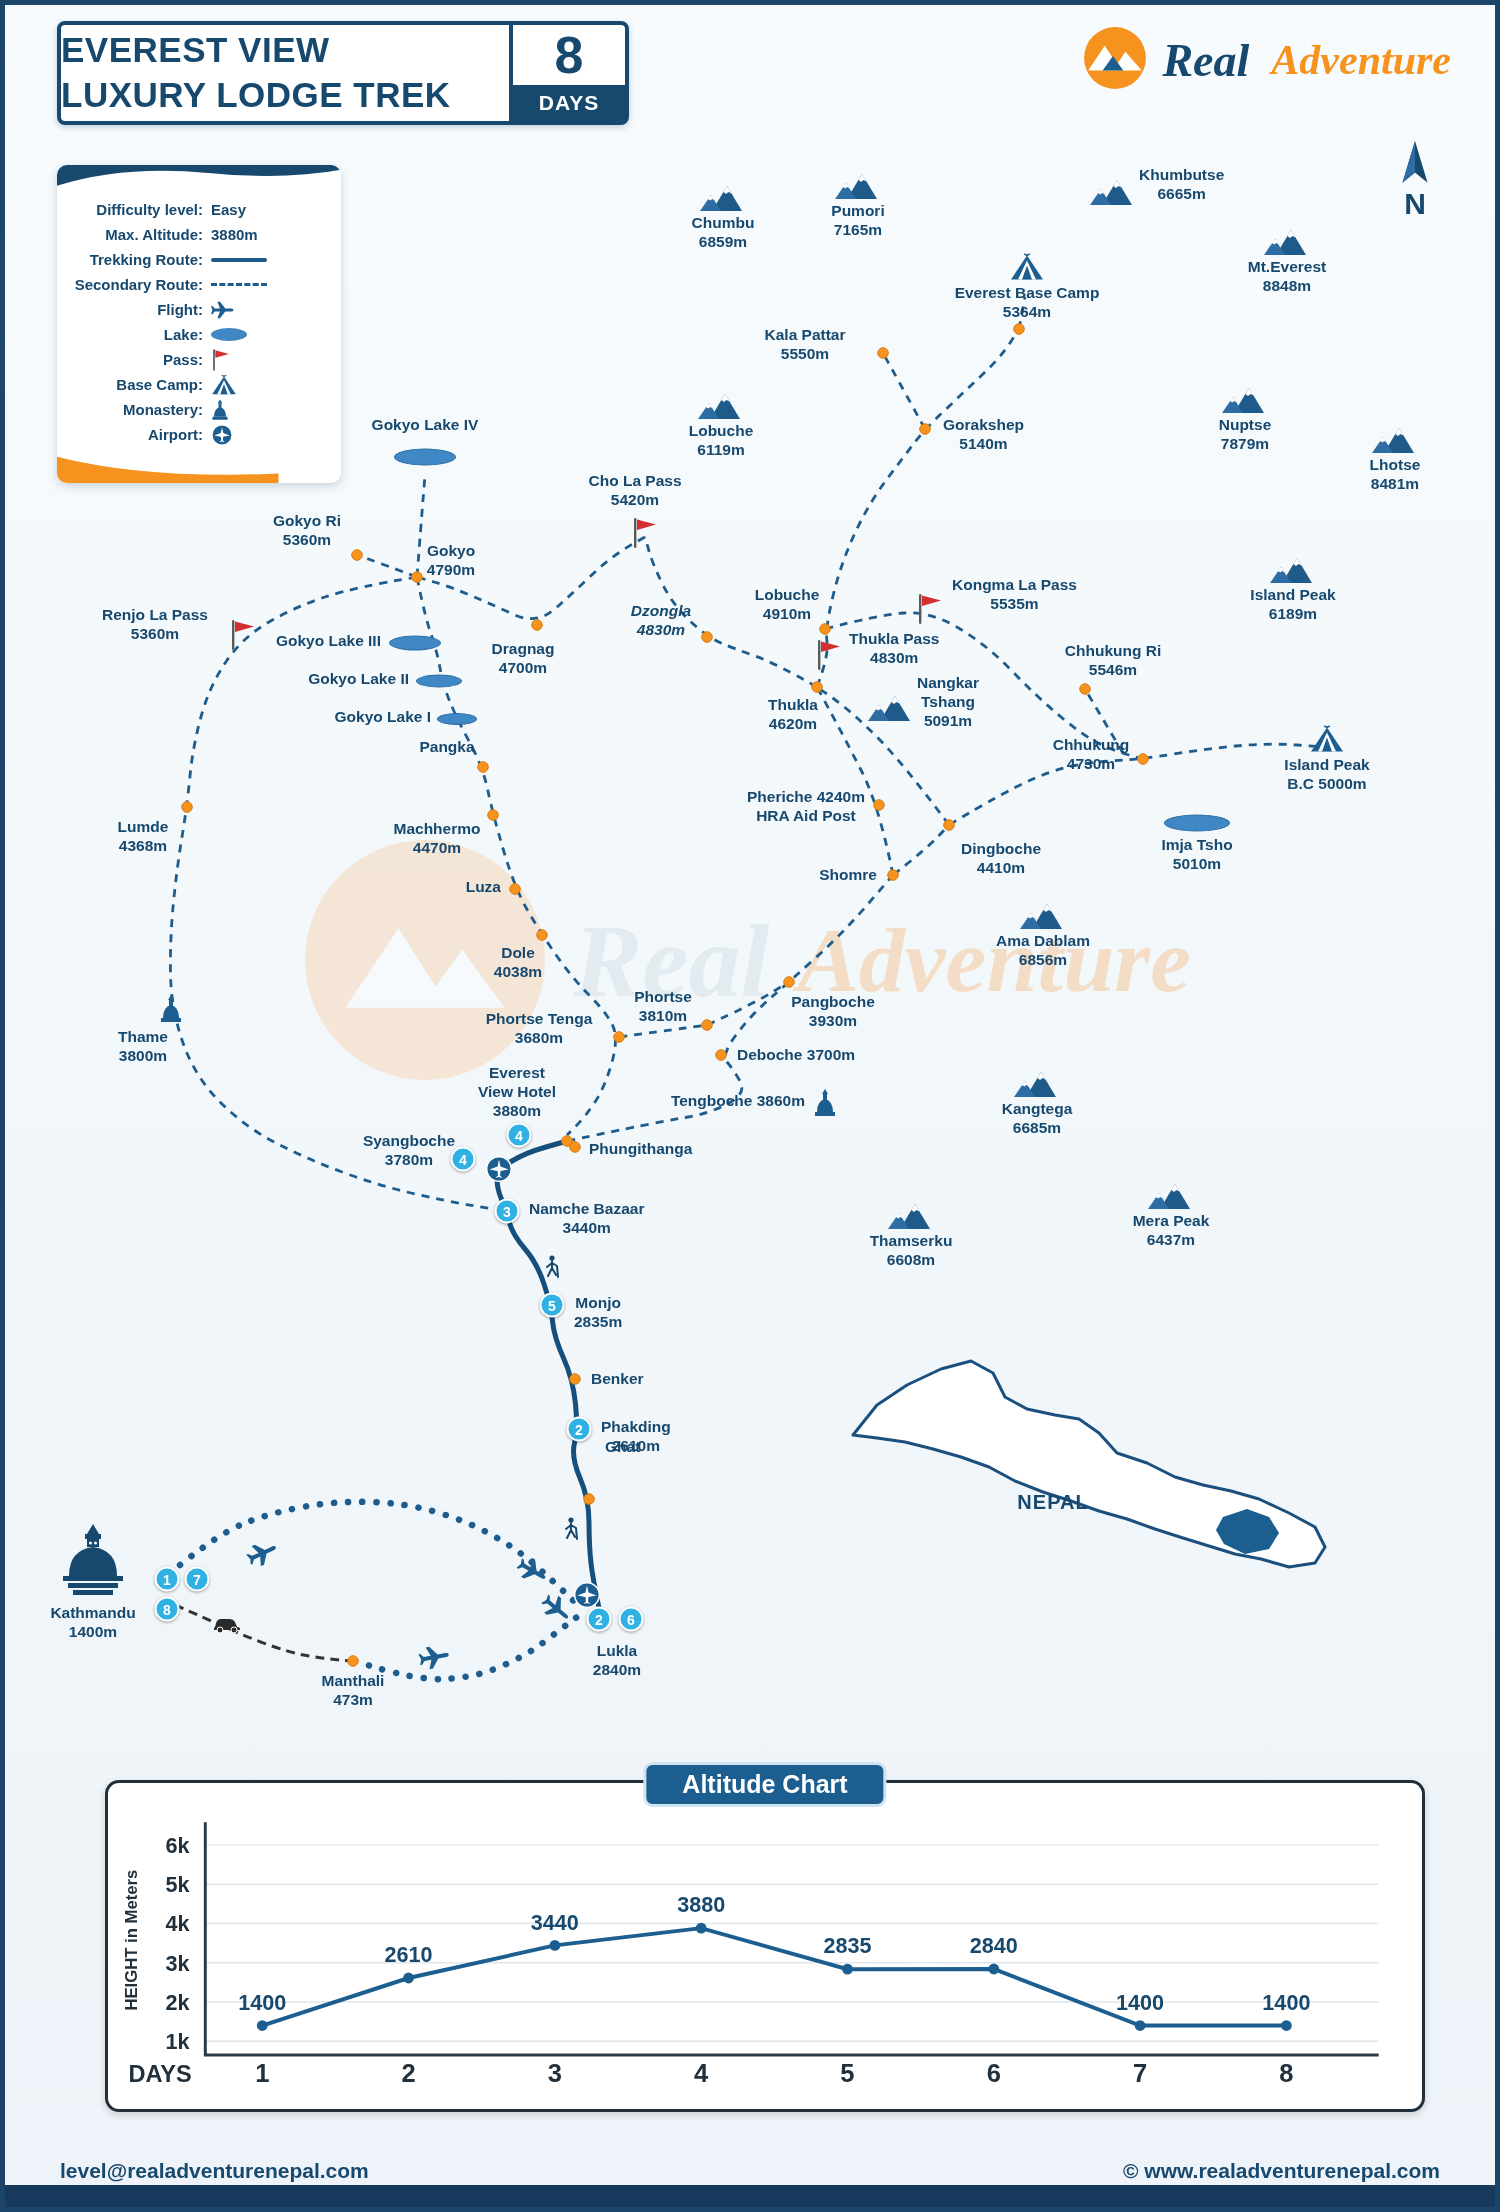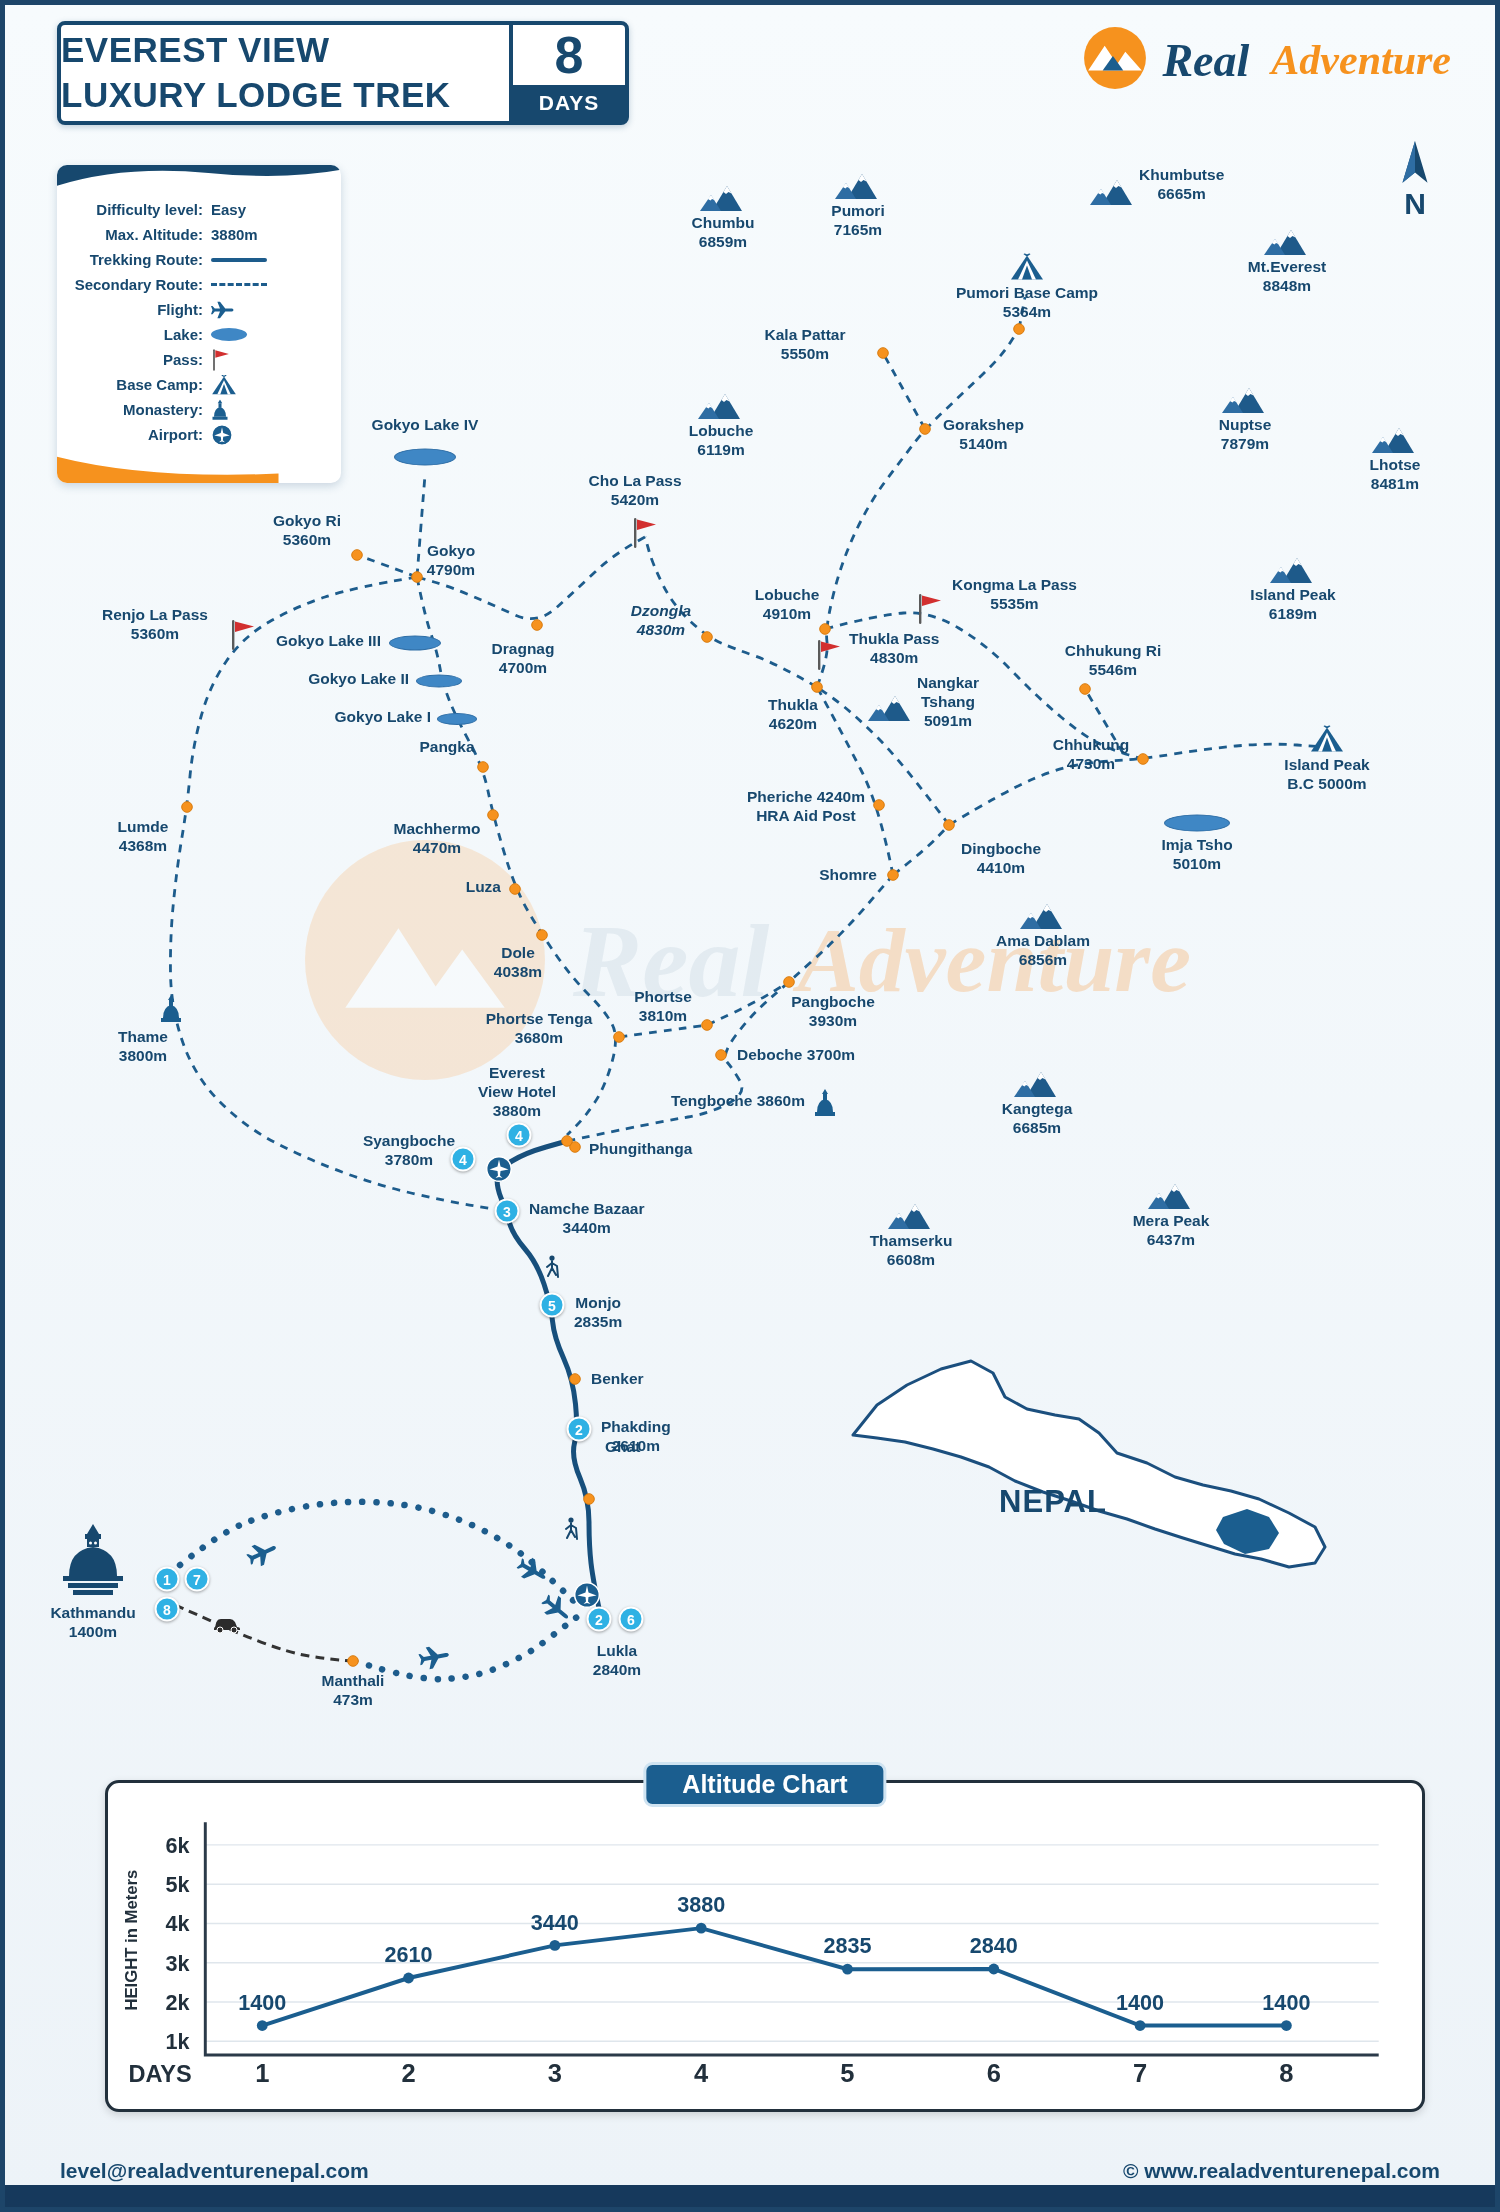--- a/index.html
+++ b/index.html
@@ -48,21 +48,21 @@
             white-space:nowrap;z-index:3}
   .al-center{transform:translateX(-50%)}
   .al-right{transform:translateX(-100%)}
   .day-badge{position:absolute;width:25px;height:25px;border-radius:50%;background:#2fb1e4;border:2px solid #fff;
              box-shadow:0 1px 3px rgba(0,0,0,.35);color:#fff;font-size:14px;font-weight:bold;display:flex;
              align-items:center;justify-content:center;transform:translate(-50%,-50%);z-index:4}
   .inset-svg{position:absolute;left:0;top:0;pointer-events:none}
   .inset-outline{fill:#ffffff;stroke:#1b4f7e;stroke-width:3;stroke-linejoin:round}
   .inset-blob{fill:#1b5e8f}
   .nepal-label{position:absolute;left:1048px;top:1497px;transform:translate(-50%,-50%);color:#17486e;
-               font-weight:bold;font-size:31px;letter-spacing:1px;z-index:3}
+               font-weight:bold;font-size:20px;letter-spacing:1px;z-index:3}
 
   
   .wm{position:absolute;display:flex;align-items:center;gap:28px;opacity:.32;pointer-events:none;z-index:0}
   .wm-circle{width:240px;height:240px;border-radius:50%;background:#f9c28a;display:flex;align-items:center;justify-content:center}
   .wm-real{color:#c3d2dd;font-weight:bold;font-style:italic;font-size:104px;font-family:"Liberation Serif",serif}
   .wm-adv{color:#f7a75a;font-weight:bold;font-style:italic;font-size:92px;font-family:"Liberation Serif",serif}
   .wm-map{left:300px;top:835px}
   .wm-chart{left:470px;top:1876px;transform:scale(.48);transform-origin:top left;opacity:.35}
 
   
@@ -400,21 +400,21 @@
         <use href="#sym-peak"></use>
       </svg>
       <div class="mk-label al-center" style="left: 906px; top: 1226px;">
         <div>Thamserku</div>
         <div>6608m</div>
       </div>
       <svg width="34" height="27" viewBox="0 0 34 27" class="mk-icon mk-tent" style="left: 1022px; top: 262px;">
         <use href="#sym-tent"></use>
       </svg>
       <div class="mk-label al-center" style="left: 1022px; top: 278px;">
-        <div>Pumori Base Camp</div>
+        <div>Everest Base Camp</div>
         <div>5364m</div>
       </div>
       <svg width="34" height="27" viewBox="0 0 34 27" class="mk-icon mk-tent" style="left: 1322px; top: 734px;">
         <use href="#sym-tent"></use>
       </svg>
       <div class="mk-label al-center" style="left: 1322px; top: 750px;">
         <div>Island Peak</div>
         <div>B.C 5000m</div>
       </div>
       <svg width="28" height="32" viewBox="0 0 28 32" class="mk-icon mk-flag" style="left: 640px; top: 528px;">

